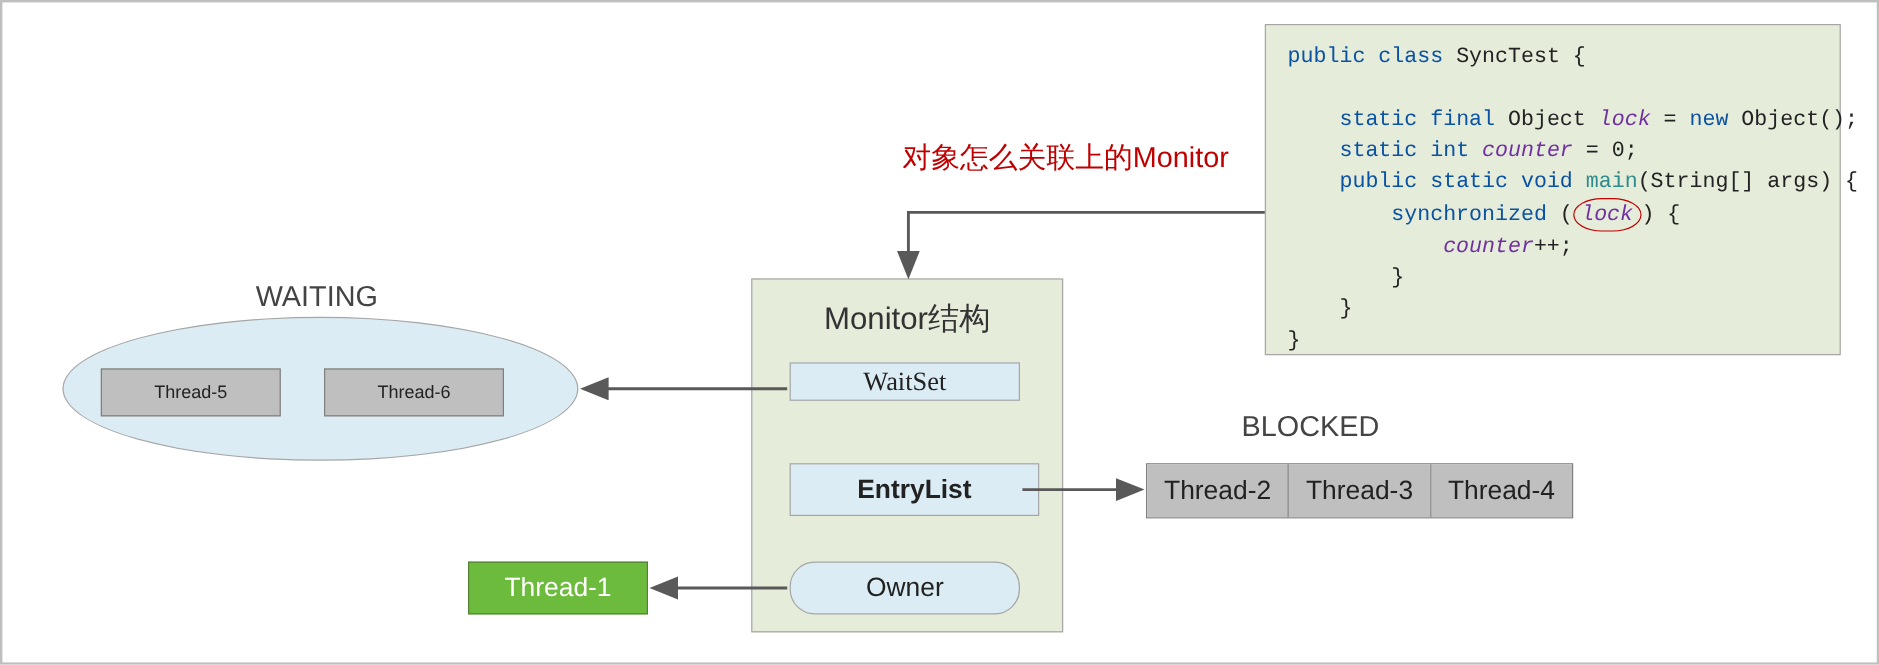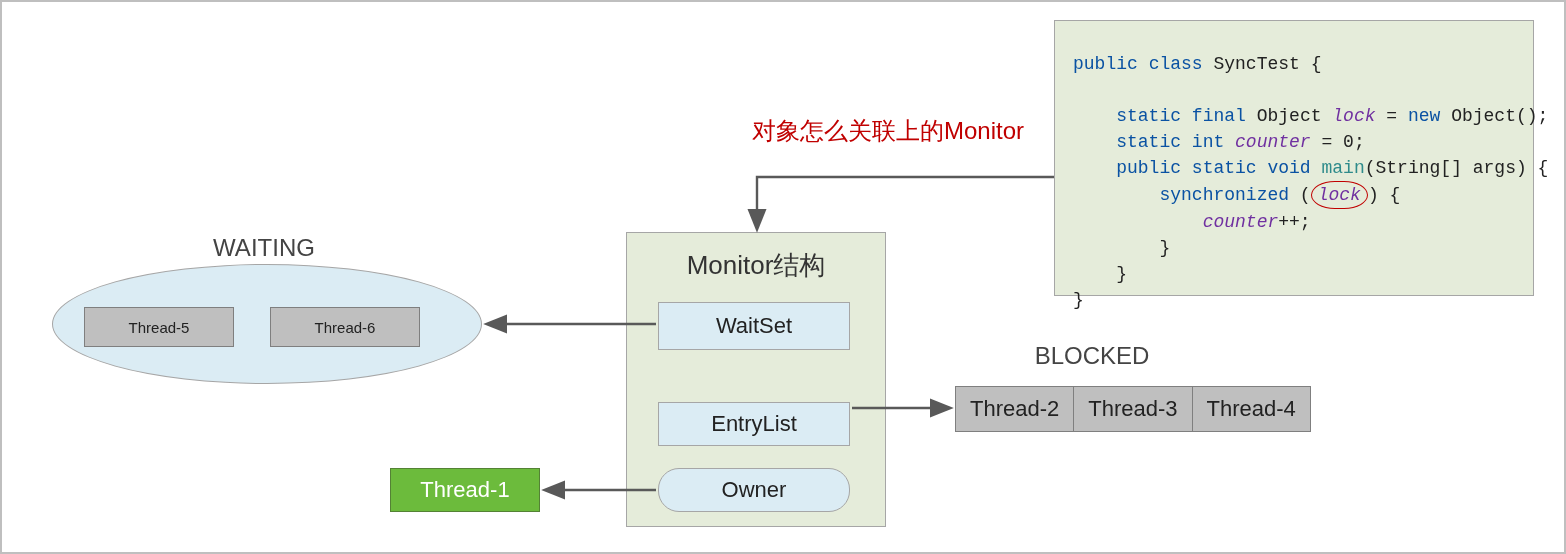--- a/index.html
+++ b/index.html
@@ -64,21 +64,21 @@
     padding: 0 14px;
   }
   .blocked-row .cell:last-child { border-right: none; }
   .code-panel {
     background: #e5ecda;
     border: 1.5px solid #a6a6a6;
     font-family: Consolas, "Courier New", monospace;
     font-size: 18px;
     line-height: 26px;
     color: #222;
-    padding: 30px 18px;
+    padding: 14px 18px;
     white-space: pre;
   }
   .kw-blue { color: #0a52a3; }
   .ident-italic { color: #7030a0; font-style: italic; }
   .teal { color: #2e8b8b; }
   .lock-circle {
     display: inline-block;
     border: 1.5px solid #c00000;
     border-radius: 50% / 60%;
     padding: 0 6px;
@@ -90,22 +90,22 @@
 
 <div class="canvas">
 
   <div class="abs label center-text" style="left:202px; top:231px; width:120px; height:30px;">WAITING</div>
   <div class="abs waiting-ellipse" style="left:50px; top:262px; width:430px; height:120px;"></div>
   <div class="abs thread-box-grey center-text" style="left:82px; top:305px; width:150px; height:40px;">Thread-5</div>
   <div class="abs thread-box-grey center-text" style="left:268px; top:305px; width:150px; height:40px;">Thread-6</div>
 
   <div class="abs monitor-panel" style="left:624px; top:230px; width:260px; height:295px;"></div>
   <div class="abs title-label center-text" style="left:624px; top:246px; width:260px; height:34px;">Monitor结构</div>
-  <div class="abs monitor-slot center-text" style="left:656px; top:300px; width:192px; height:48px;">WaitSet</div>
-  <div class="abs monitor-slot center-text" style="left:656px; top:400px; width:192px; height:44px;">EntryList</div>
+  <div class="abs monitor-slot center-text" style="left:656px; top:300px; width:192px; height:32px;font-family:Liberation Serif, serif;">WaitSet</div>
+  <div class="abs monitor-slot center-text" style="left:656px; top:384px; width:208px; height:44px;font-weight:bold;">EntryList</div>
   <div class="abs monitor-slot center-text" style="left:656px; top:466px; width:192px; height:44px;border-radius:21px;">Owner</div>
 
   <div class="abs thread-box-green center-text" style="left:388px; top:466px; width:150px; height:44px;text-align:center;">Thread-1</div>
 
   <div class="abs label center-text" style="left:1030px; top:339px; width:120px; height:30px;">BLOCKED</div>
   <div class="abs blocked-row" style="left:953px; top:384px;">
     <div class="cell">Thread-2</div>
     <div class="cell">Thread-3</div>
     <div class="cell">Thread-4</div>
   </div>

